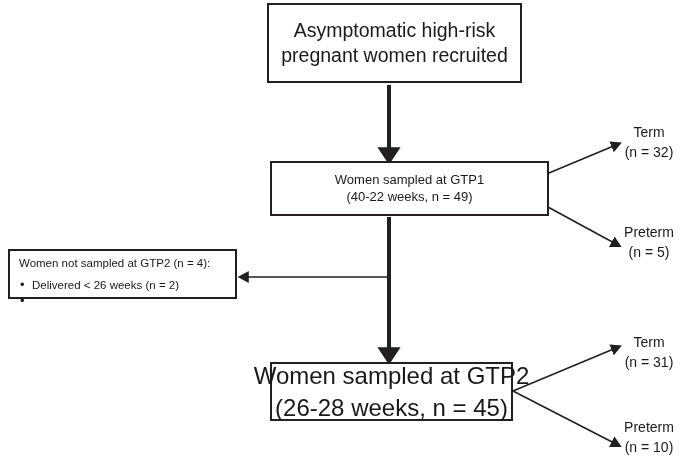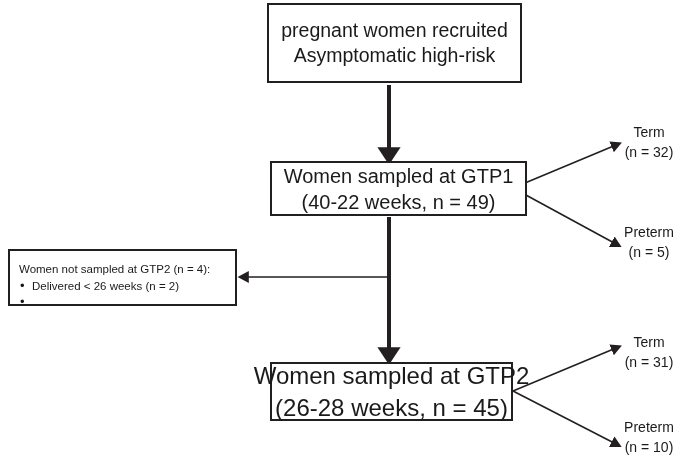--- a/index.html
+++ b/index.html
@@ -34,32 +34,32 @@
     display: block;
     white-space: nowrap;
   }
 
   
   #box-recruited {
     left: 267px; top: 3px; width: 255px; height: 80px;
     font-size: 19.5px;
   }
   #box-gtp1 {
-    left: 270px; top: 161px; width: 257px; height: 55px;
-    font-size: 20px;
+    left: 270px; top: 161px; width: 279px; height: 55px;
+    font-size: 13px;
   }
   #box-gtp2 {
     left: 270px; top: 362px; width: 243px; height: 59px;
     font-size: 24px;
   }
   #box-excluded {
-    left: 8px; top: 249px; width: 229px; height: 57px;
+    left: 8px; top: 249px; width: 229px; height: 50px;
     font-size: 11.5px;
     align-items: flex-start;
-    justify-content: center;
+    justify-content: space-between;
     text-align: left;
     padding: 4px 6px 4px 7px;
     line-height: 1.42;
   }
   #box-excluded .excl-title {
     display: block;
     white-space: nowrap;
     padding-left: 2px;
   }
   .excl-list {
@@ -127,22 +127,22 @@
     <line x1="513" y1="188" x2="616" y2="145" stroke="#231f20" stroke-width="1.6" marker-end="url(#ah-thin)"></line>
 
     <line x1="513" y1="188" x2="616" y2="244" stroke="#231f20" stroke-width="1.6" marker-end="url(#ah-thin)"></line>
 
     <line x1="513" y1="391" x2="616" y2="348" stroke="#231f20" stroke-width="1.6" marker-end="url(#ah-thin)"></line>
 
     <line x1="513" y1="391" x2="616" y2="444" stroke="#231f20" stroke-width="1.6" marker-end="url(#ah-thin)"></line>
   </svg>
 
   <div class="node-box" id="box-recruited">
+    <span class="node-line">Asymptomatic high-risk</span>
     <span class="node-line">pregnant women recruited</span>
-    <span class="node-line">Asymptomatic high-risk</span>
   </div>
 
   <div class="node-box" id="box-gtp1">
     <span class="node-line">Women sampled at GTP1</span>
     <span class="node-line">(40-22 weeks, n = 49)</span>
   </div>
 
   <div class="node-box" id="box-gtp2">
     <span class="node-line">Women sampled at GTP2</span>
     <span class="node-line">(26-28 weeks, n = 45)</span>

